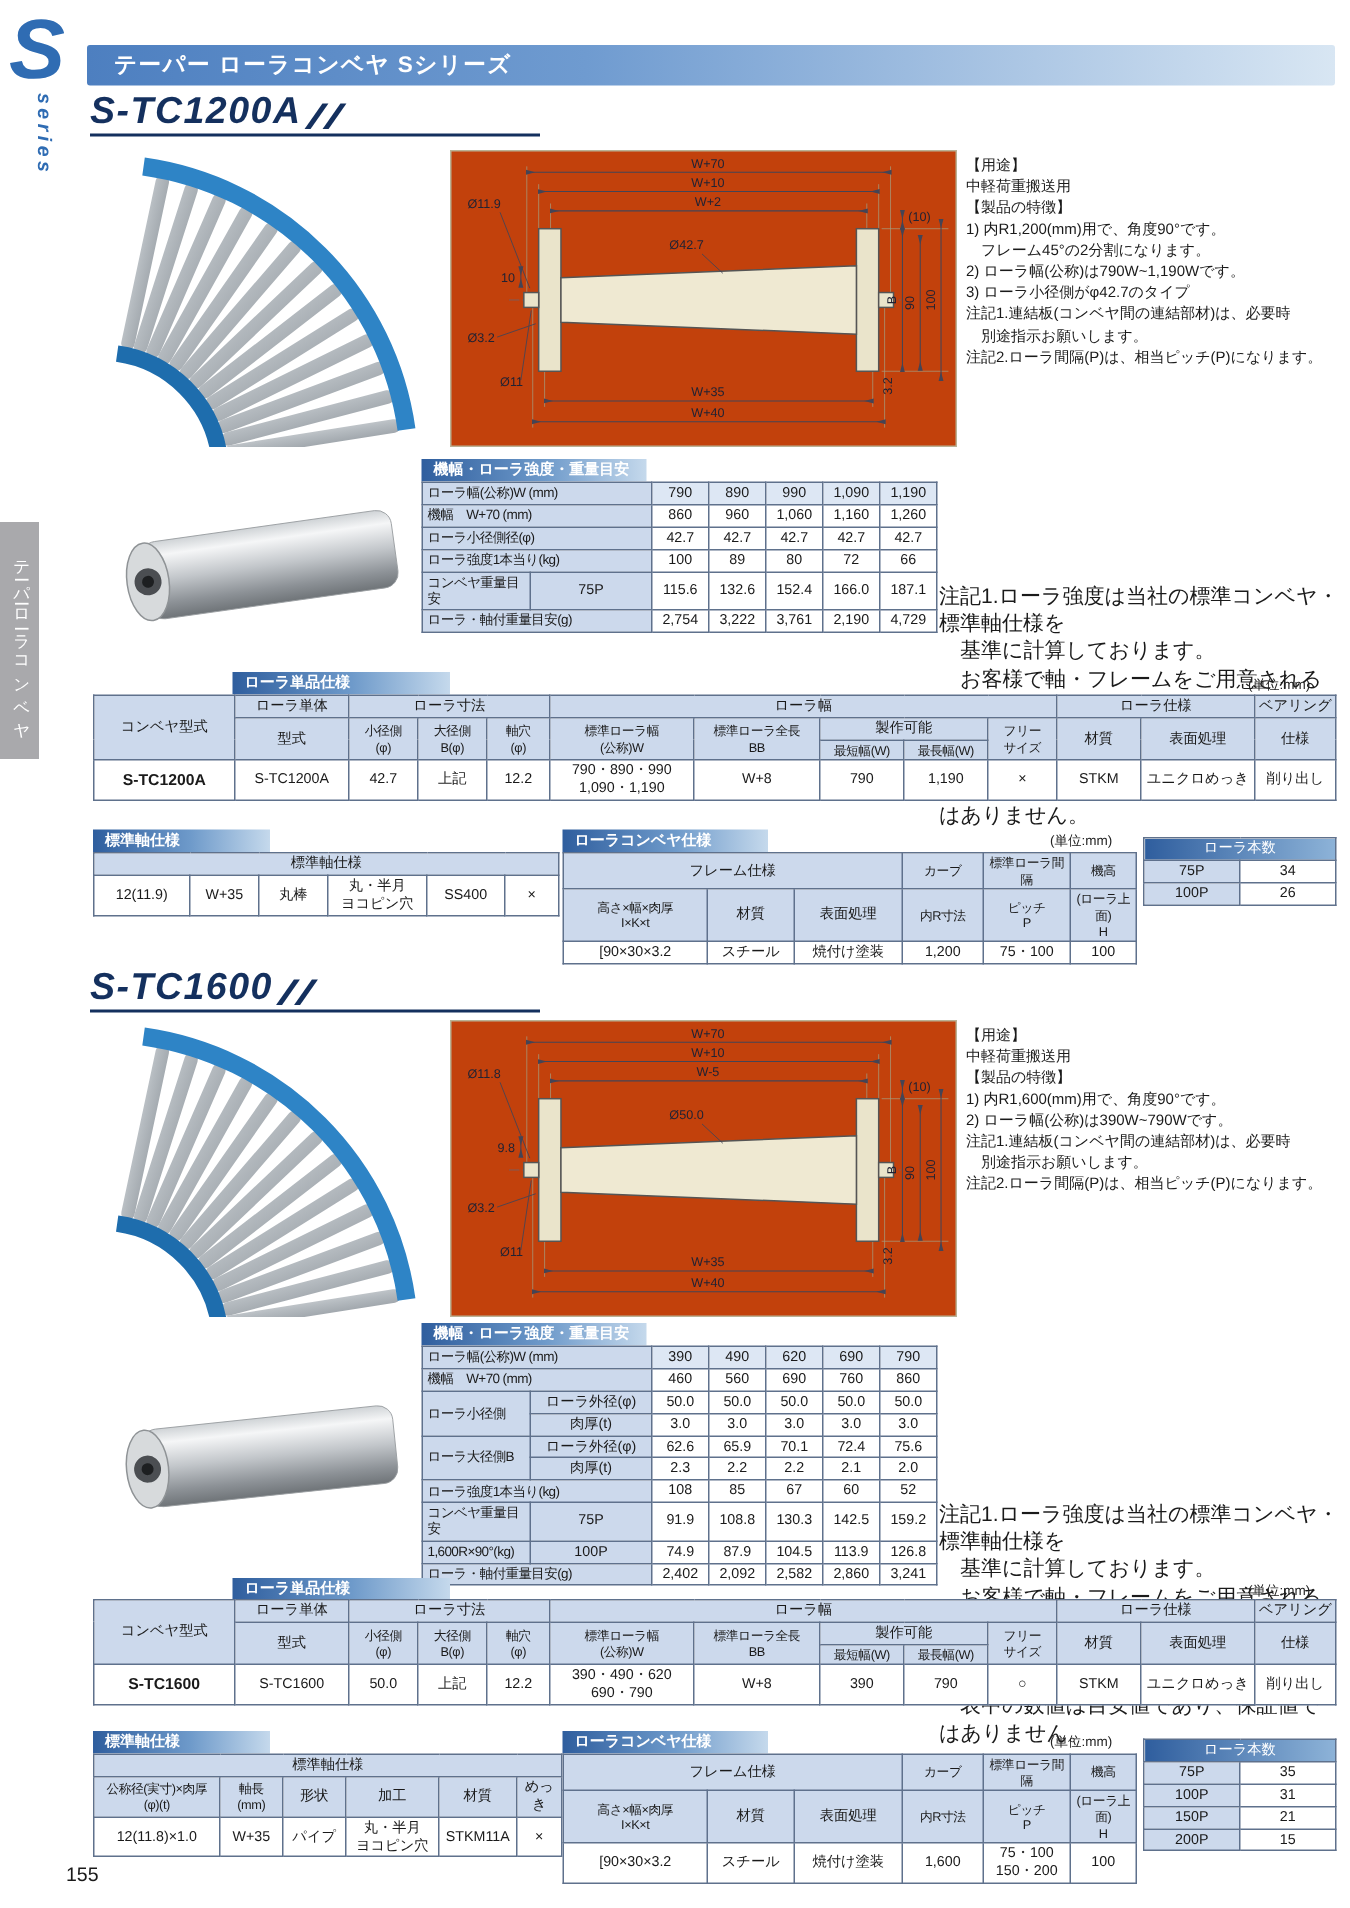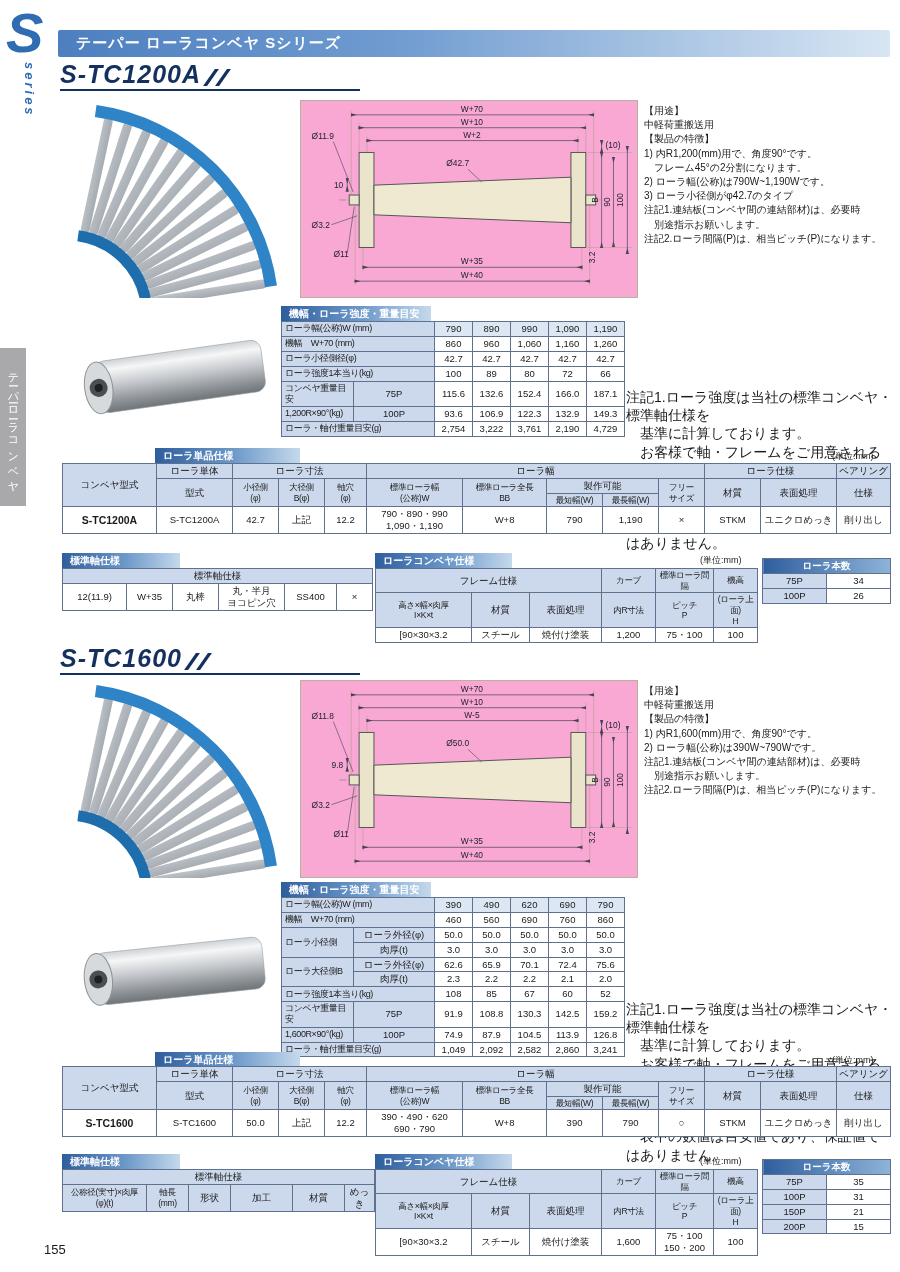--- a/index.html
+++ b/index.html
@@ -17,25 +17,25 @@
 .unit{font-size:9px;color:#222}
 .t{border-collapse:collapse;table-layout:fixed;font-size:9.5px;background:#fff}
 .t td{border:1px solid #5f718c;padding:1px 2px;text-align:center;vertical-align:middle;line-height:1.25;overflow:hidden}
 .t .hd{background:#ccd9ec}
 .t .lbl{background:#ccd9ec;text-align:left;padding-left:3px;font-size:9px;letter-spacing:-0.4px}
 .t .sub{background:#ccd9ec}
 .t .val{background:#fff}
 .t .shade{background:#dde7f4}
 .t .bold{font-weight:bold;font-size:10.5px}
 .t .sm{font-size:8.5px;letter-spacing:-0.3px}
-.cth{background:linear-gradient(90deg,#2f5e9e,#8db3d8);color:#fff;font-weight:bold}
+.cth{background:linear-gradient(90deg,#2f5e9e,#8db3d8);color:#fff;font-weight:normal}
 .usage{font-size:10px;line-height:1.42}
 .notes{font-size:14px;line-height:1.3}
 .photo{background:#fff}
-.draw{background:#f9a8d4;border:1px solid #b9b295}
+.draw{background:#c2410c;border:1px solid #b9b295}
 .draw text{font-size:8.5px;fill:#223}
 .thin{stroke:#a59d7f;stroke-width:0.5}
 .dim{stroke:#445;stroke-width:0.7;fill:none}
 .ldr{stroke:#445;stroke-width:0.6;fill:none}
 .part{fill:#eae4cb;stroke:#555;stroke-width:1}
 .part2{fill:#efe9d2;stroke:#555;stroke-width:1}
 .cl{stroke:#667;stroke-width:0.5;stroke-dasharray:7 2 1.5 2}
 .page-num{left:44px;top:1242px;font-size:13px}
 </style>
 </head>
@@ -221,29 +221,20 @@
       <tr>
         <td class="lbl">コンベヤ重量目安</td>
         <td class="sub">75P</td>
         <td class="val">115.6</td>
         <td class="val">132.6</td>
         <td class="val">152.4</td>
         <td class="val">166.0</td>
         <td class="val">187.1</td>
       </tr>
       <tr>
-        <td class="lbl">1,200R×90°(kg)</td>
-        <td class="sub">100P</td>
-        <td class="val">93.6</td>
-        <td class="val">106.9</td>
-        <td class="val">122.3</td>
-        <td class="val">132.9</td>
-        <td class="val">149.3</td>
-      </tr>
-      <tr>
         <td class="lbl" colspan="2">ローラ・軸付重量目安(g)</td>
         <td class="val">2,754</td>
         <td class="val">3,222</td>
         <td class="val">3,761</td>
         <td class="val">2,190</td>
         <td class="val">4,729</td>
       </tr>
     </tbody>
 </table>
 
@@ -618,21 +609,21 @@
         <td class="lbl">1,600R×90°(kg)</td>
         <td class="sub">100P</td>
         <td class="val">74.9</td>
         <td class="val">87.9</td>
         <td class="val">104.5</td>
         <td class="val">113.9</td>
         <td class="val">126.8</td>
       </tr>
       <tr>
         <td class="lbl" colspan="2">ローラ・軸付重量目安(g)</td>
-        <td class="val">1,049</td>
+        <td class="val">2,402</td>
         <td class="val">2,092</td>
         <td class="val">2,582</td>
         <td class="val">2,860</td>
         <td class="val">3,241</td>
       </tr>
     </tbody>
 </table>
 
 <div class="notes abs pre" style="left:626px;top:1000px;width:268px">注記1.ローラ強度は当社の標準コンベヤ・標準軸仕様を
 　基準に計算しております。
@@ -727,20 +718,29 @@
   <tr>
     <td class="hd pre sm">公称径(実寸)×肉厚
 (φ)(t)</td>
     <td class="hd pre sm">軸長
 (mm)</td>
     <td class="hd">形状</td>
     <td class="hd">加工</td>
     <td class="hd">材質</td>
     <td class="hd">めっき</td>
   </tr>
+  <tr>
+    <td class="val">12(11.8)×1.0</td>
+    <td class="val">W+35</td>
+    <td class="val">パイプ</td>
+    <td class="val pre">丸・半月
+ヨコピン穴</td>
+    <td class="val">STKM11A</td>
+    <td class="val">×</td>
+  </tr>
 </tbody>
   </table>
 
 <div class="tbar abs" style="left:375px;top:1154px;width:137px">ローラコンベヤ仕様</div>
 <div class="unit abs" style="left:700px;top:1155px">(単位:mm)</div>
 <table class="t abs" style="left:375px;top:1169px;width:382px">
   <colgroup>
       <col style="width:96px">
       <col style="width:58px">
       <col style="width:72px">

